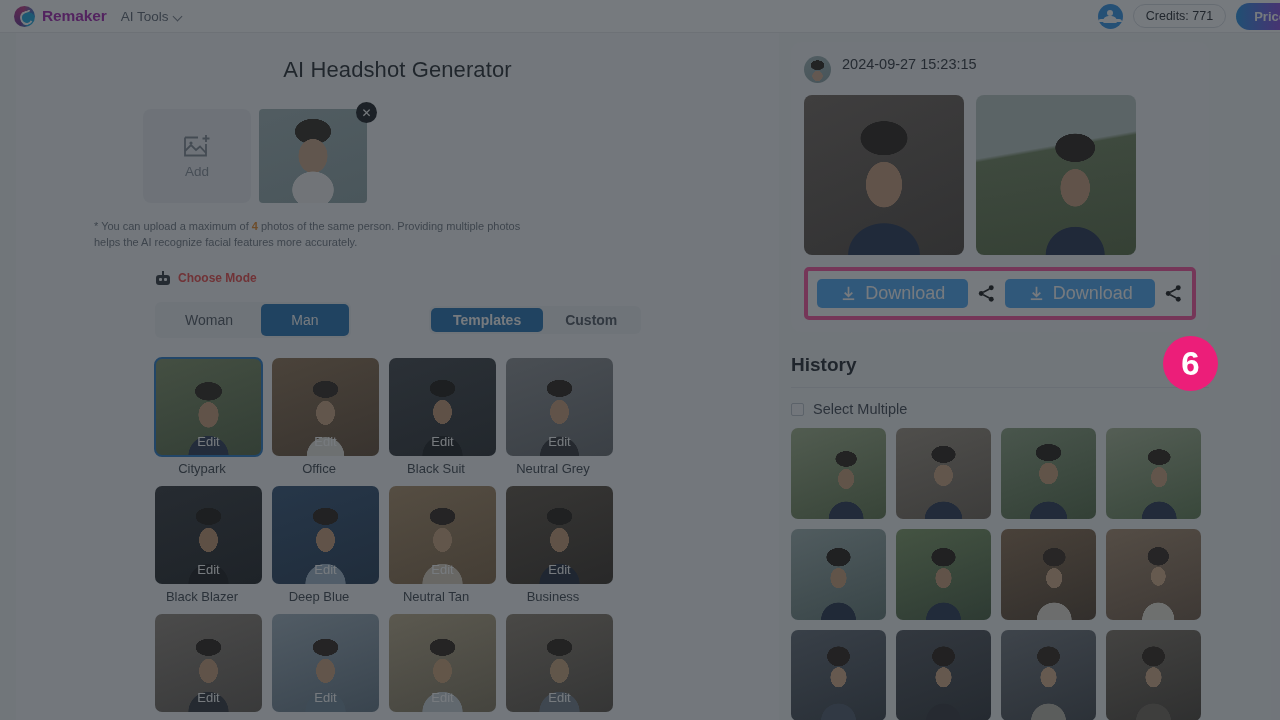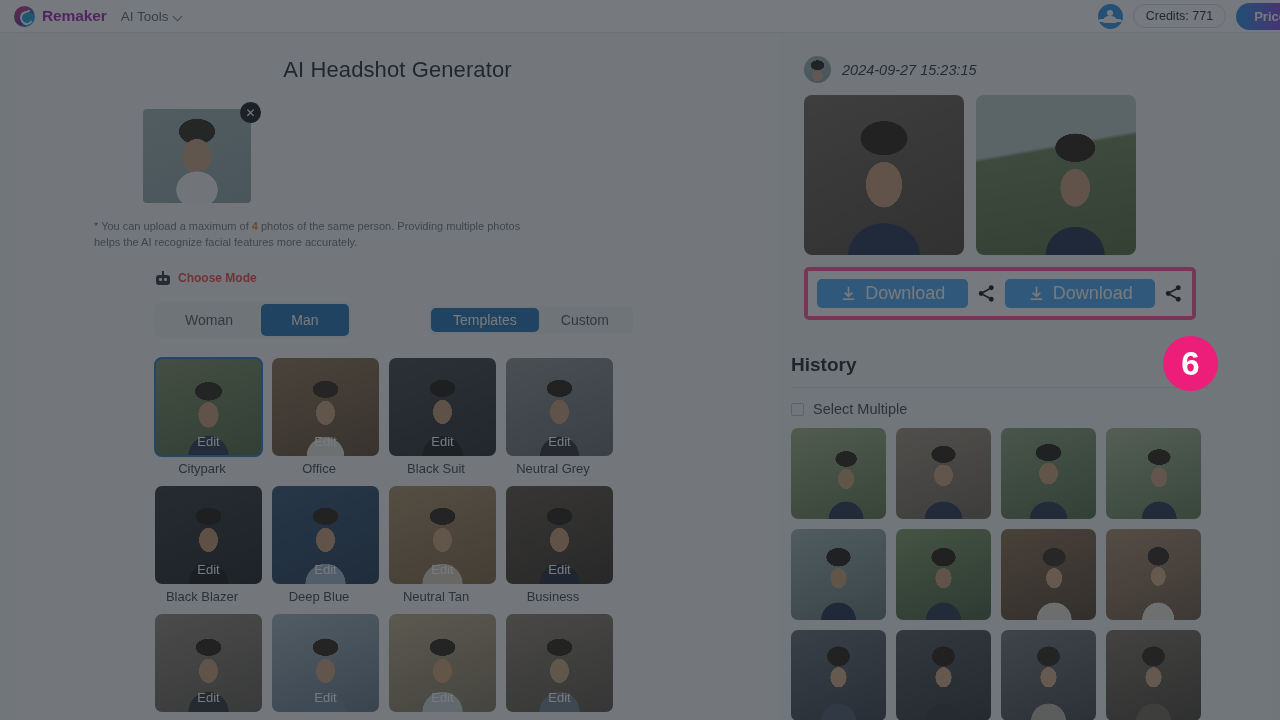--- a/index.html
+++ b/index.html
@@ -142,21 +142,21 @@
   .seg-row { display: flex; margin: 16px 0 0 139px; align-items: center; }
   .seg {
     display: inline-flex; background: #eceef1; border-radius: 6px; padding: 2px;
   }
   .seg > div {
     padding: 8px 28px; font-size: 14px; color: #4b525c;
     border-radius: 5px; text-align: center; min-width: 88px;
   }
   .seg > div.on { background: #1f6fb2; color: #ffffff; }
   .seg.right { margin-left: 78px; }
-  .seg.right > div { min-width: 0; padding: 4px 22px; }
+  .seg.right > div { min-width: 0; padding: 4px 22px; font-weight: bold; }
 
   
   .tpl-grid {
     margin: 20px 0 0 139px; width: 470px;
     display: grid; grid-template-columns: repeat(4, 107px); gap: 10px 10px;
   }
   .tpl { width: 94px; }
   .tpl-img {
     width: 107px; height: 98px; border-radius: 7px; position: relative;
     overflow: hidden;
@@ -174,21 +174,21 @@
   
   .right-panel {
     position: absolute; left: 791px; top: 42px;
     width: 418px; height: 678px;
     z-index: 2;
   }
   .result-card {
     background: #f3f4f6; border-radius: 10px;
     padding: 14px 13px 12px 13px; position: relative;
   }
-  .result-head { display: flex; align-items: center; gap: 11px; font-style: italic; }
+  .result-head { display: flex; gap: 11px; }
   .avatar-sm {
     width: 27px; height: 27px; border-radius: 50%;
     background:
       radial-gradient(ellipse 8px 8px at 50% 74%, #cda589 0 64%, rgba(205,165,137,0) 66%),
       radial-gradient(ellipse 10px 7px at 50% 34%, #241c14 0 68%, rgba(36,28,20,0) 70%),
       linear-gradient(160deg, #9eb3b5, #869c9f);
     flex: none;
   }
   .ts { font-size: 14.5px; color: #2a2f37; }
   .result-imgs { display: flex; gap: 12px; margin-top: 12px; }
@@ -270,20 +270,29 @@
       <div class="people-icon"></div>
       <div class="credits-pill">Credits: 771</div>
       <div class="price-btn">Price</div>
     </div>
   </div>
 
   <div class="left-panel">
     <div class="page-title">AI Headshot Generator</div>
 
     <div class="uploads">
+      <div class="add-box">
+        <svg width="30" height="27" viewBox="0 0 30 27" fill="none">
+          <path d="M3 4.5h13M3 4.5v18h21V11" stroke="#7d848e" stroke-width="1.8" fill="none"></path>
+          <path d="M24 2v7M20.5 5.5h7" stroke="#7d848e" stroke-width="1.8"></path>
+          <path d="M3 18l6-6 5 5 4-3.5 6 6.5" stroke="#7d848e" stroke-width="1.8" fill="none"></path>
+          <circle cx="9" cy="10" r="1.6" fill="#7d848e"></circle>
+        </svg>
+        <div class="add-label">Add</div>
+      </div>
       <div class="photo-thumb">
         <div class="close-x">✕</div>
       </div>
     </div>
 
     <div class="hint">
       <span>* You can upload a maximum of </span><b>4</b><span> photos of the same person. Providing multiple photos helps the AI recognize facial features more accurately.</span>
     </div>
 
     <div class="mode-head">

